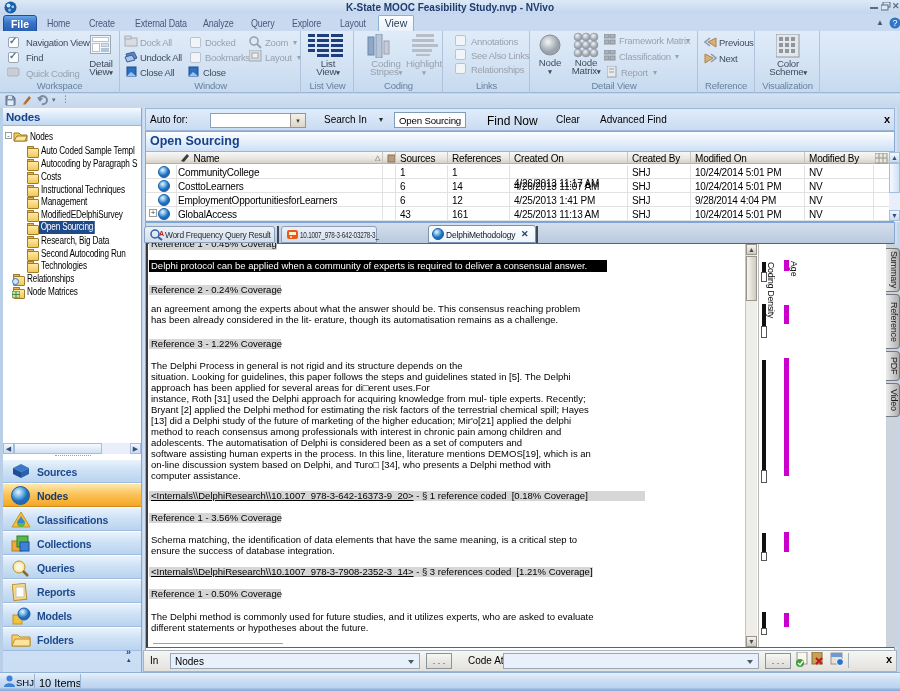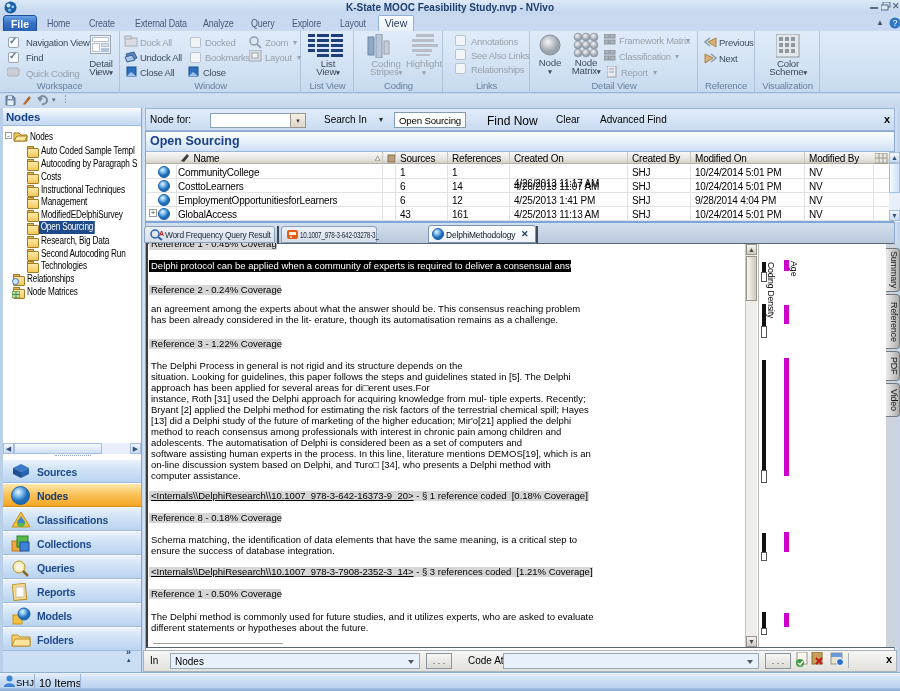--- a/index.html
+++ b/index.html
@@ -398,21 +398,21 @@
       <path d="M1 15 L4 8 L19 8 L19 15 Z" fill="#fde49c" stroke="#b8902e"></path>
     </svg>
     <b>Folders</b>
   </div>
 <div class="a" style="left:126px;top:647px;font-size:9px;color:#1e4a8c;font-weight:bold">»</div>
 <div class="a" style="left:127px;top:656px;font-size:7px;color:#1e4a8c">▴<br></div>
 
 <div class="a" style="left:143px;top:108px;width:754px;height:564px;background:#cfe0f3"></div>
 
 <div class="a" style="left:145px;top:108px;width:750px;height:23px;background:linear-gradient(#e0ecfa,#cadcf2);border:1px solid #9ab5d8"></div>
-<div class="a" style="left:150px;top:114px;font-size:10px">Node for:</div>
+<div class="a" style="left:150px;top:114px;font-size:10px">Auto for:</div>
 <div class="a" style="left:210px;top:113px;width:96px;height:15px;background:#fff;border:1px solid #8aa0b8"></div>
 <div class="a" style="left:290px;top:113px;width:16px;height:15px;background:linear-gradient(#f4f1ea,#dcd6c8);border:1px solid #9a948a;font-size:7px;text-align:center;line-height:13px;color:#3c3c3c">▾</div>
 <div class="a" style="left:324px;top:114px;font-size:10px">Search In</div>
 <div class="a" style="left:379px;top:115px;font-size:8px;color:#2c2c2c">▾</div>
 <div class="a" style="left:394px;top:112px;width:72px;height:16px;background:#fff;border:1px solid #7f9db9;font-size:9.7px;letter-spacing:-0.2px;line-height:15px;padding-left:4px">Open Sourcing</div>
 <div class="a" style="left:487px;top:114px;font-size:12px">Find Now</div>
 <div class="a" style="left:556px;top:114px;font-size:10px">Clear</div>
 <div class="a" style="left:600px;top:114px;font-size:10px">Advanced Find</div>
 <div class="a" style="left:884px;top:113px;font-size:11px;font-weight:bold">x</div>
 
@@ -527,38 +527,38 @@
     <circle cx="6" cy="6" r="5.5" fill="url(#nb)" stroke="#1a5ea6"></circle>
   </svg>
 <div class="a" style="left:446px;top:229px;font-size:9.6px;letter-spacing:-0.2px;color:#101820;transform:scaleX(.88);transform-origin:0 0;white-space:nowrap">DelphiMethodology</div>
 <div class="a" style="left:521px;top:229px;font-size:9px;font-weight:bold;color:#1e3a5c">✕</div>
 <div class="a" style="left:536px;top:226px;width:2px;height:17px;background:#3c4a5c"></div>
 
 <div class="a" style="left:146px;top:243px;width:748px;height:405px;background:#fff;border:1px solid #5a646e;border-left:2px solid #3c3c3c"></div>
 
 <div class="refline" style="left:149px;top:243px;width:128px;height:7px;overflow:hidden"><span style="position:relative;top:-4px">Reference 1 - 0.45% Coverage</span></div>
 
-<div class="a" style="left:149px;top:260px;width:422px;height:12px;background:#000;color:#fff;font-size:9.5px;line-height:11px;padding-left:2px;white-space:nowrap">Delphi protocol can be applied when a community of experts is required to deliver a consensual answer.</div>
+<div class="a" style="left:149px;top:260px;width:458px;height:12px;background:#000;color:#fff;font-size:9.5px;line-height:11px;padding-left:2px;white-space:nowrap">Delphi protocol can be applied when a community of experts is required to deliver a consensual answer.</div>
 <div class="refline" style="left:149px;top:285px;width:132px">Reference 2 - 0.24% Coverage</div>
 <div class="docline" style="left:151px;top:303px">an agreement among the experts about what the answer should be. This consensus reaching problem</div>
 <div class="docline" style="left:151px;top:314px">has been already considered in the lit- erature, though its automatisation remains as a challenge.</div>
 <div class="refline" style="left:149px;top:339px;width:132px">Reference 3 - 1.22% Coverage</div>
 <div class="docline" style="left:151px;top:360px">The Delphi Process in general is not rigid and its structure depends on the</div>
 <div class="docline" style="left:151px;top:371px">situation. Looking for guidelines, this paper follows the steps and guidelines stated in [5]. The Delphi</div>
 <div class="docline" style="left:151px;top:382px">approach has been applied for several areas for di□erent uses.For</div>
 <div class="docline" style="left:151px;top:393px">instance, Roth [31] used the Delphi approach for acquiring knowledge from mul- tiple experts. Recently;</div>
 <div class="docline" style="left:151px;top:404px">Bryant [2] applied the Delphi method for estimating the risk factors of the terrestrial chemical spill; Hayes</div>
 <div class="docline" style="left:151px;top:415px">[13] did a Delphi study of the future of marketing of the higher education; Mir'o[21] applied the delphi</div>
 <div class="docline" style="left:151px;top:426px">method to reach consensus among professionals with interest in chronic pain among children and</div>
 <div class="docline" style="left:151px;top:437px">adolescents. The automatisation of Delphi is considered been as a set of computers and</div>
 <div class="docline" style="left:151px;top:448px">software assisting human experts in the process. In this line, literature mentions DEMOS[19], which is an</div>
 <div class="docline" style="left:151px;top:459px">on-line discussion system based on Delphi, and Turo□ [34], who presents a Delphi method with</div>
 <div class="docline" style="left:151px;top:470px">computer assistance.</div>
-<div class="refline" style="left:149px;top:491px;width:440px"><u>&lt;Internals\\DelphiResearch\\10.1007_978-3-642-16373-9_20&gt;</u> - § 1 reference coded&nbsp; [0.18% Coverage]</div>
-<div class="refline" style="left:149px;top:513px;width:132px">Reference 8 - 0.18% Coverage</div>
+<div class="refline" style="left:149px;top:491px;width:496px"><u>&lt;Internals\\DelphiResearch\\10.1007_978-3-642-16373-9_20&gt;</u> - § 1 reference coded&nbsp; [0.18% Coverage]</div>
+<div class="refline" style="left:149px;top:513px;width:132px">Reference 1 - 3.56% Coverage</div>
 <div class="docline" style="left:151px;top:534px">Schema matching, the identification of data elements that have the same meaning, is a critical step to</div>
 <div class="docline" style="left:151px;top:545px">ensure the success of database integration.</div>
 <div class="refline" style="left:149px;top:567px;width:444px"><u>&lt;Internals\\DelphiResearch\\10.1007_978-3-7908-2352-3_14&gt;</u> - § 3 references coded&nbsp; [1.21% Coverage]</div>
 <div class="refline" style="left:149px;top:589px;width:132px">Reference 1 - 0.50% Coverage</div>
 <div class="docline" style="left:151px;top:611px">The Delphi method is commonly used for future studies, and it utilizes experts, who are asked to evaluate</div>
 <div class="docline" style="left:151px;top:622px">different statements or hypotheses about the future.</div>
 <div class="a" style="left:153px;top:643px;width:130px;height:1px;background:#a0a0a0"></div>
 
 <div class="a" style="left:745px;top:244px;width:12px;height:403px;background:#efede8;border-left:1px solid #c8c4ba"></div>
 <div class="a" style="left:746px;top:244px;width:11px;height:11px;background:linear-gradient(#f6f4f0,#cfcbc2);border:1px solid #9a958b;font-size:7px;line-height:9px;text-align:center;color:#4c4c4c">▲</div>

